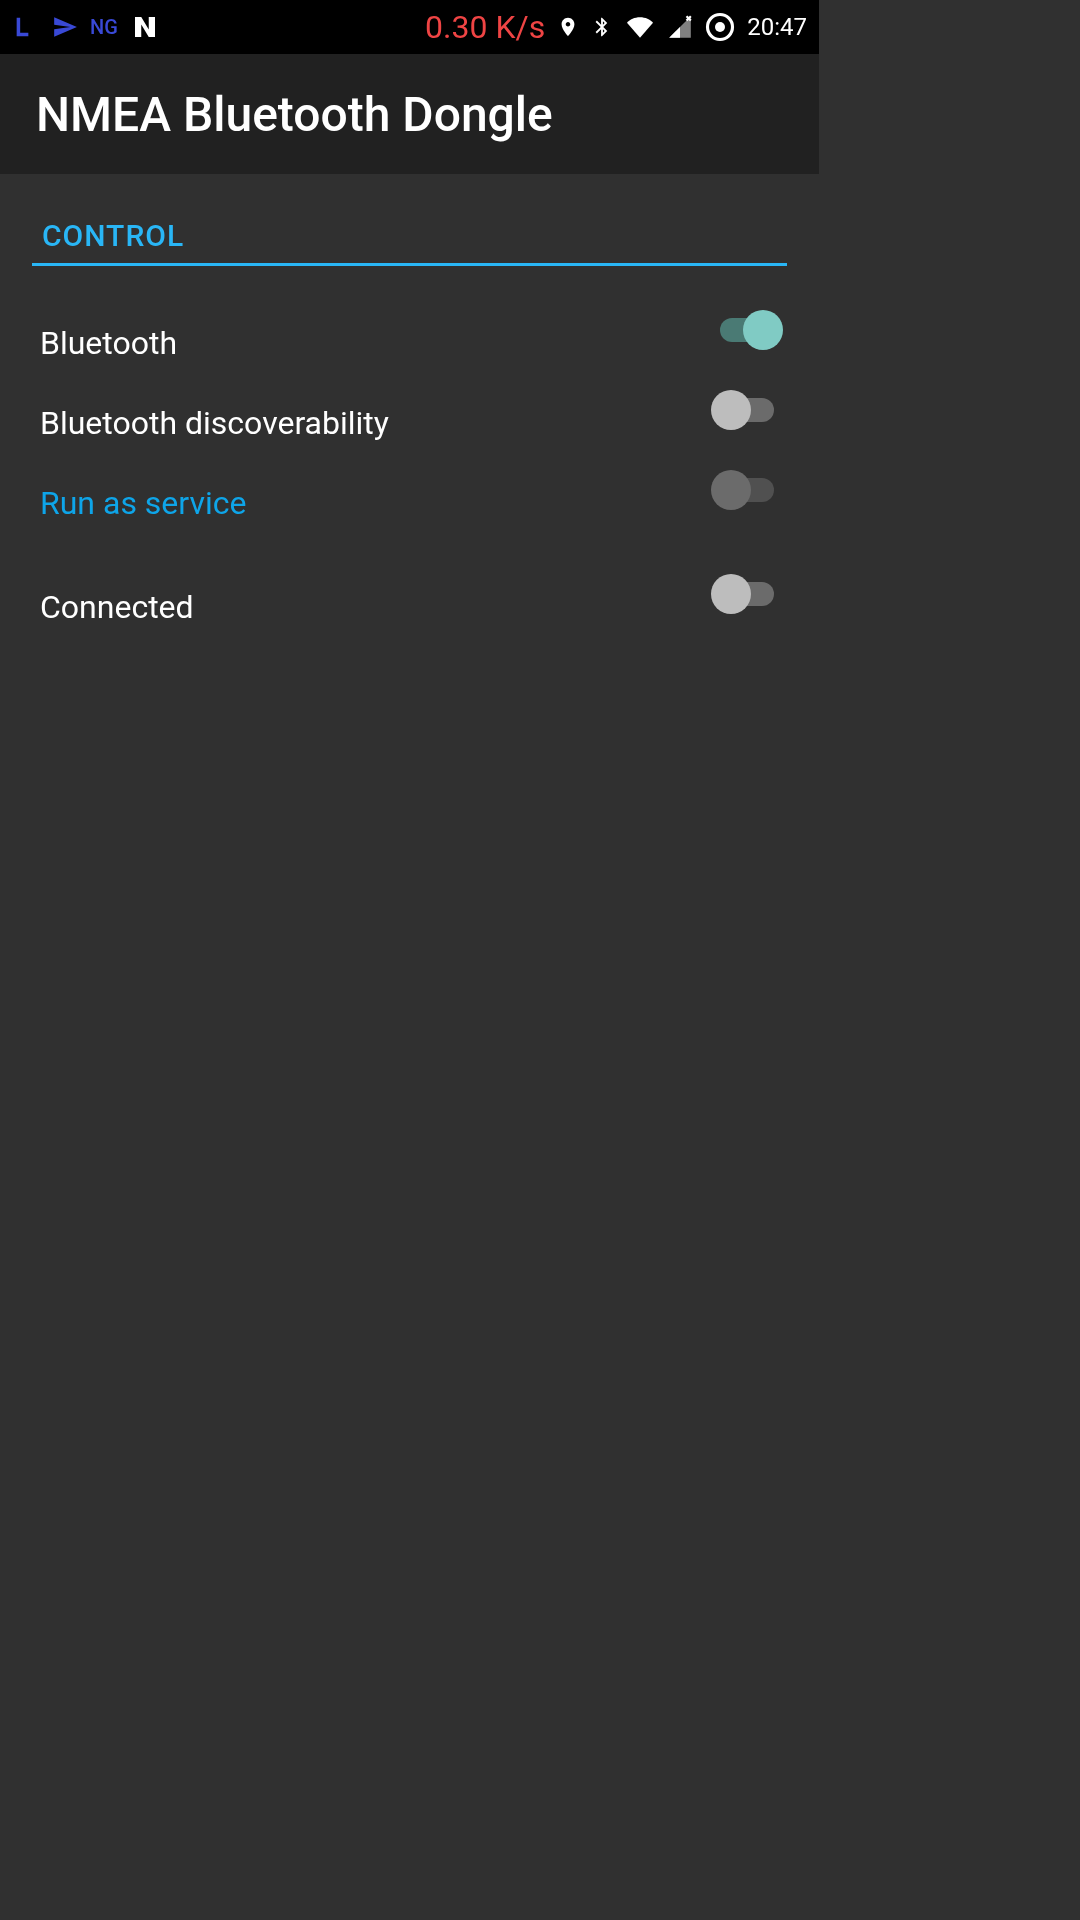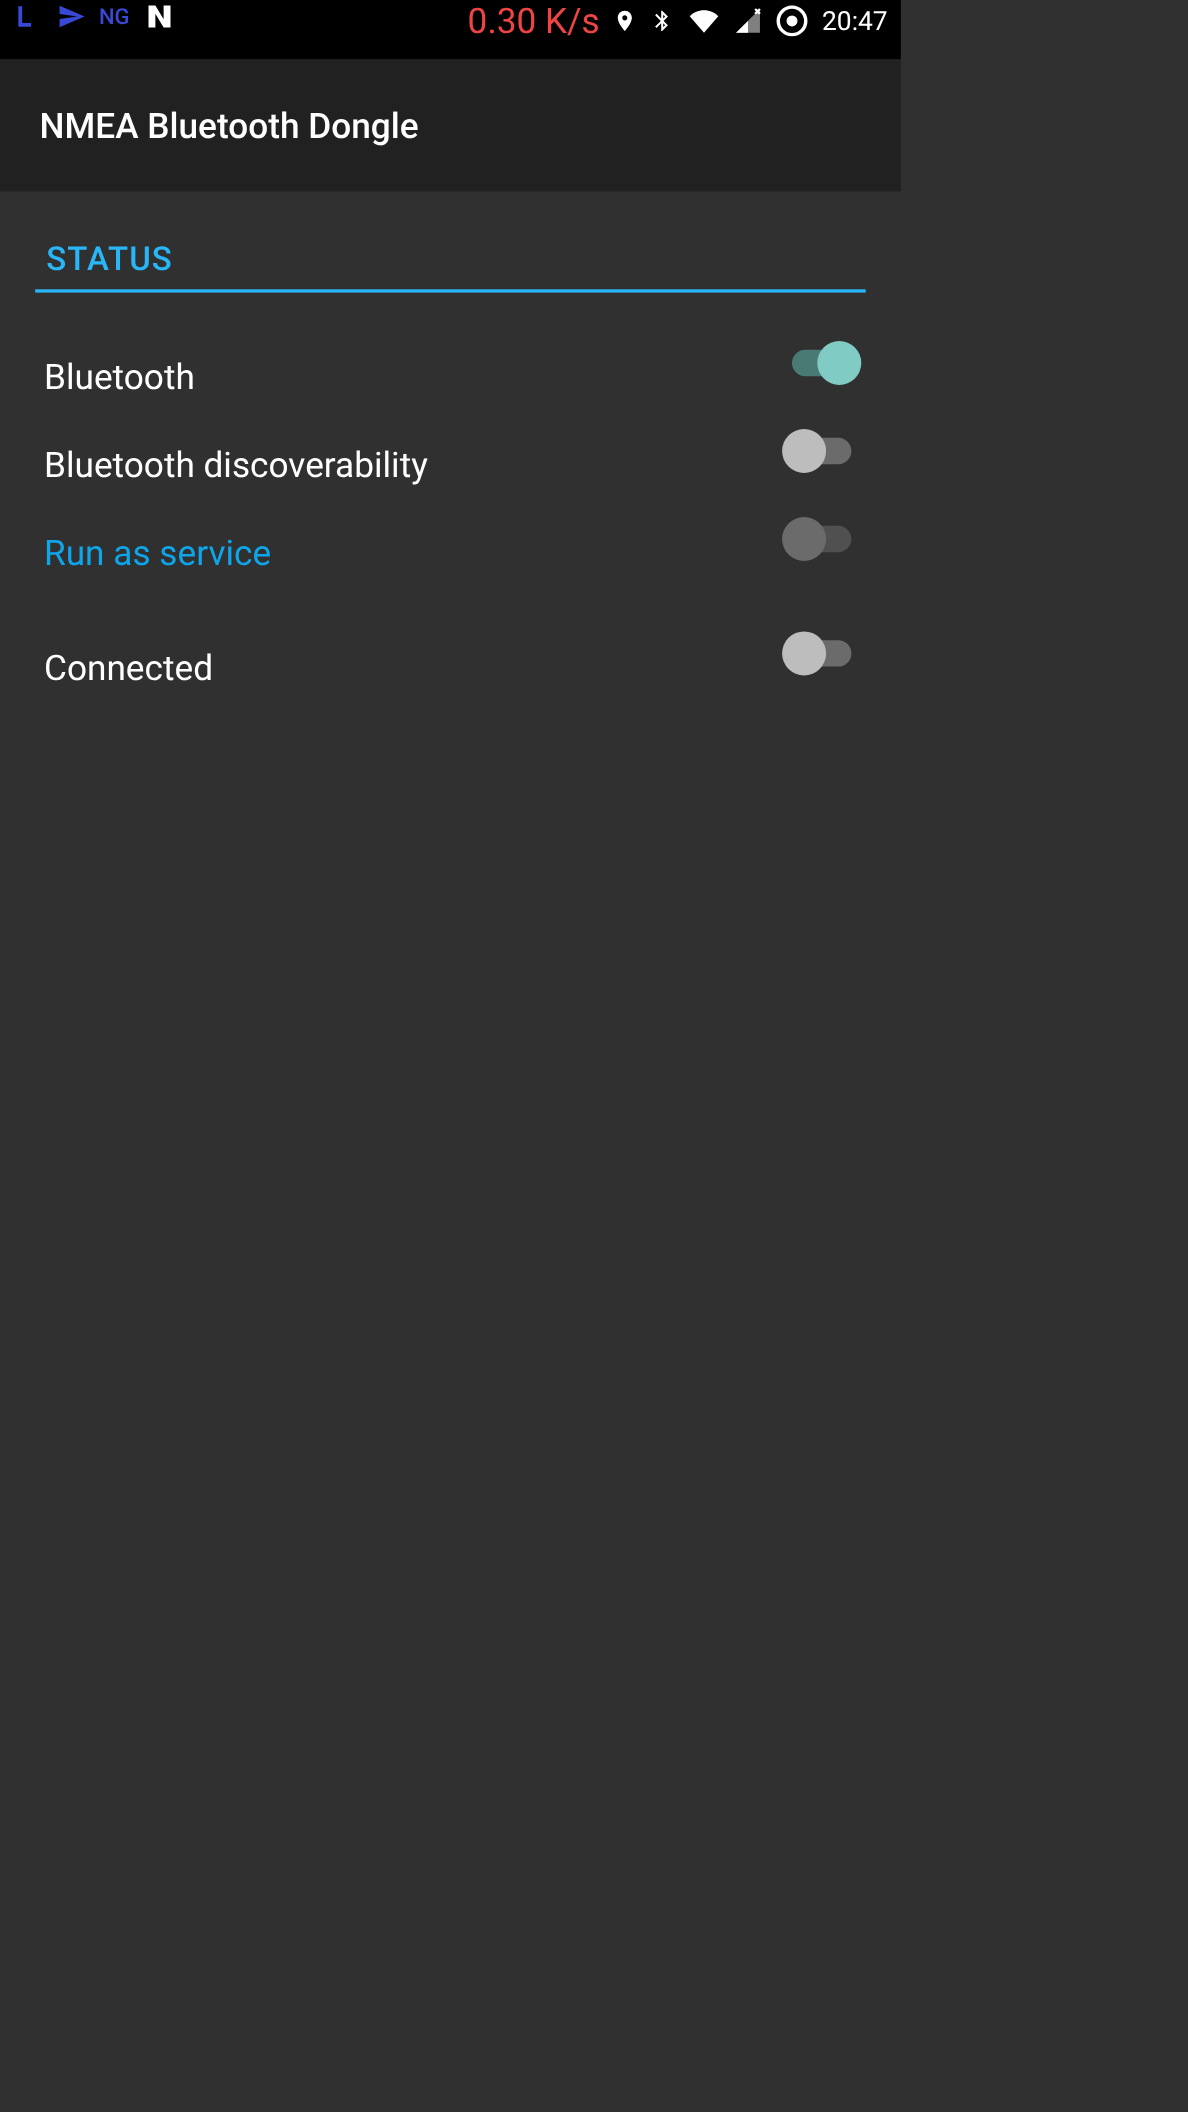--- a/index.html
+++ b/index.html
@@ -12,21 +12,21 @@
       height: 1456px;
       background: #303030;
       font-family: Roboto, Arial, sans-serif;
       color: #fff;
       overflow: hidden;
     }
     .status-bar {
       height: 54px;
       background: #000;
       display: flex;
-      align-items: flex-start;
+      align-items: center;
       padding: 0 12px;
       font-size: 28px;
     }
     .status-left {
       display: flex;
       align-items: center;
       gap: 12px;
     }
     .status-right {
       margin-left: auto;
@@ -48,21 +48,21 @@
       font-weight: 500;
     }
     .header {
       height: 120px;
       background: #212121;
       display: flex;
       align-items: center;
       padding-left: 36px;
     }
     .header-title {
-      font-size: 32px;
+      font-size: 48px;
       font-weight: 500;
       color: #fff;
     }
     .content {
       padding: 0 32px;
     }
     .section-header {
       color: #29b6f6;
       font-size: 30px;
       font-weight: 500;
@@ -176,21 +176,21 @@
     <span class="time">20:47</span>
   </div>
 </div>
 
 <div class="header">
   <div class="header-title">NMEA Bluetooth Dongle</div>
 </div>
 
 <div class="content">
 
-  <div class="section-header">STATUS</div>
+  <div class="section-header">CONTROL</div>
 
   <div class="setting-row" style="margin-top:24px">
     <span class="setting-label">Bluetooth</span>
     <div class="switch on">
       <div class="switch-track"></div>
       <div class="switch-thumb"></div>
     </div>
   </div>
 
   <div class="setting-row">

